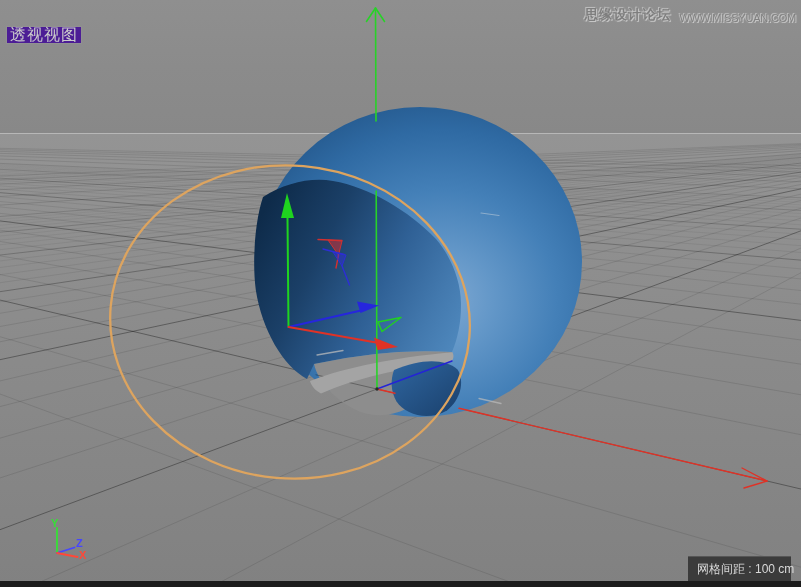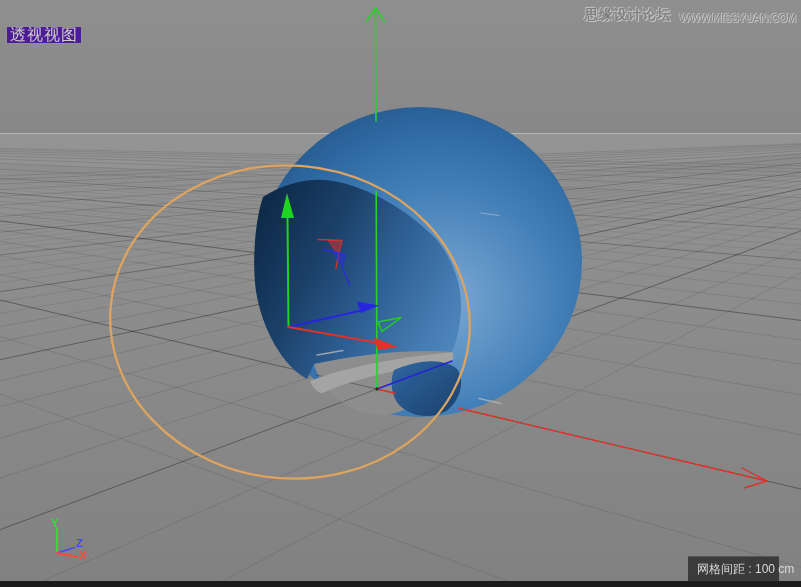--- a/index.html
+++ b/index.html
@@ -22,21 +22,21 @@
   }
   .wm-cn{
     font-size:13.5px;font-weight:bold;letter-spacing:1px;color:#7e7e7e;
     text-shadow:1px 1px 0 #c6c6c6,-1px -1px 0 #bdbdbd,0 0 2px #d0d0d0;
   }
   .wm-en{
     font-size:11px;font-weight:normal;letter-spacing:-0.2px;color:#808080;
     text-shadow:1px 1px 0 #c6c6c6,-1px -1px 0 #bdbdbd,0 0 2px #d0d0d0;
   }
   .grid-info{
-    position:absolute;left:688px;top:556px;width:91px;height:25px;
+    position:absolute;left:688px;top:556px;width:103px;height:25px;
     background:#3b3b3b;border-top:1px solid #565656;box-sizing:border-box;
     color:#d9d9d9;font-size:12px;line-height:24px;padding-left:9px;
     white-space:nowrap;
   }
   .bottom-strip{
     position:absolute;left:0;top:581px;width:801px;height:6px;background:#1c1c1c;
   }
 </style>
 </head>
 <body>

